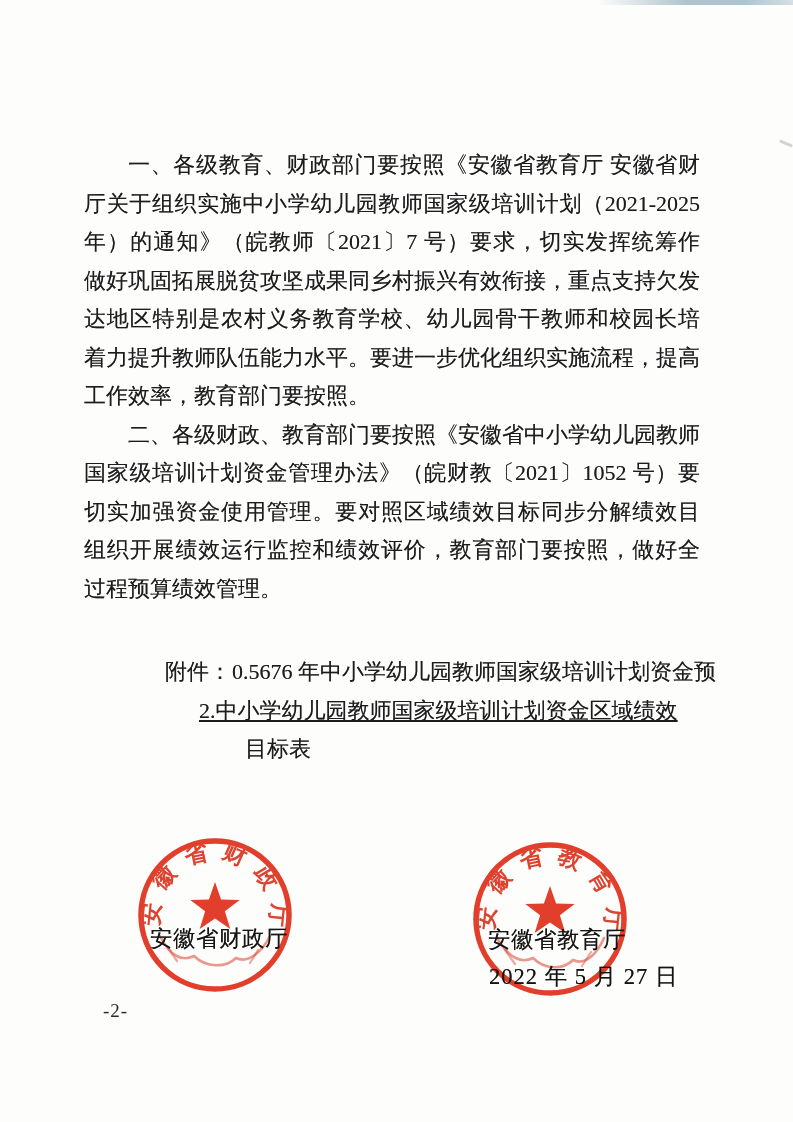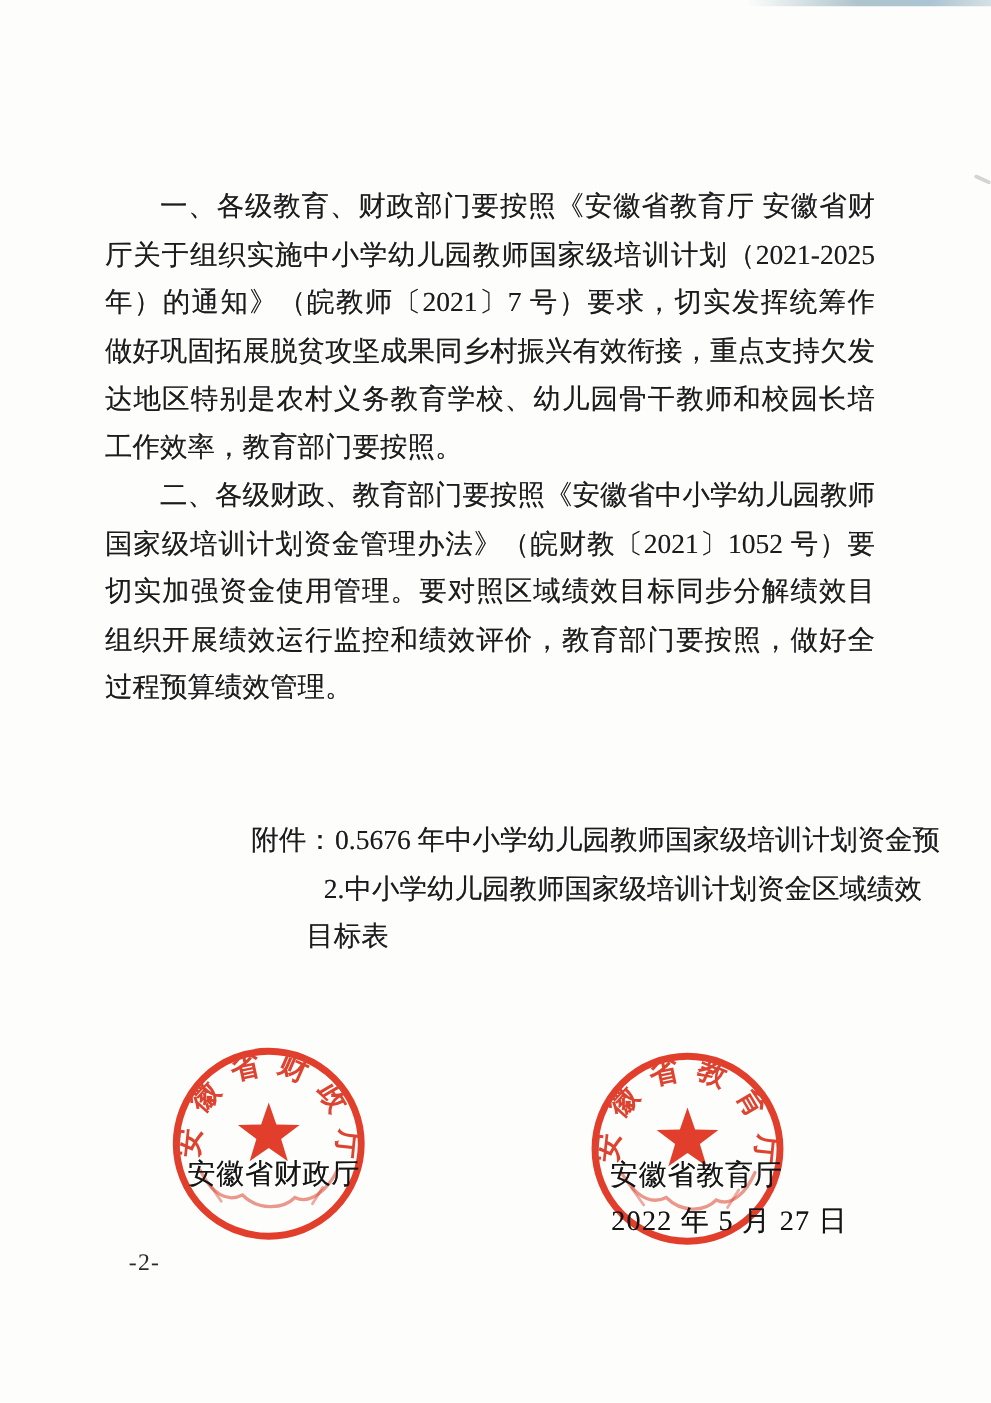--- a/index.html
+++ b/index.html
@@ -35,23 +35,23 @@
   .line { display: block; white-space: nowrap; }
   .fill { text-align: justify; text-align-last: justify; white-space: normal; height: 38.5px; overflow: hidden; }
   .indent { padding-left: 44px; }
   
   .attach {
     position: absolute; left: 165px; top: 653px;
     font-size: 22px; line-height: 38.5px; color: #1c1c1e;
     text-shadow: 0 0 .4px rgba(20,20,20,.55);
   }
   .attach-row { display: flex; }
-  .attach-label { margin-right: 1px; margin-left: 36px; }
+  .attach-label { margin-right: 1px; }
   .cont-short { margin-left: 80px; }
-  .cont-item  { margin-left: 94px; }
+  .cont-item  { margin-left: 34px; text-decoration: underline; }
   
   .sig {
     position: absolute; z-index: 6; font-size: 22.5px; color: #141414;
     letter-spacing: .5px; text-shadow: 0 0 .4px rgba(10,10,10,.6); white-space: nowrap;
   }
   .sig-finance { left: 150px; top: 923px; }
   .sig-edu     { left: 488px; top: 924px; }
   .sig-date    { left: 489px; top: 961px; letter-spacing: 1px; }
   .page-num {
     position: absolute; left: 103px; top: 1000px;
@@ -81,20 +81,21 @@
   <div class="scan-strip"></div>
   <div class="edge-mark"></div>
 
   <main class="body-text">
     <p>
       <span class="line fill indent">一、各级教育、财政部门要按照《安徽省教育厅 安徽省财政</span>
       <span class="line fill">厅关于组织实施中小学幼儿园教师国家级培训计划（2021-2025</span>
       <span class="line fill">年）的通知》（皖教师〔2021〕7 号）要求，切实发挥统筹作用，</span>
       <span class="line fill">做好巩固拓展脱贫攻坚成果同乡村振兴有效衔接，重点支持欠发</span>
       <span class="line fill">达地区特别是农村义务教育学校、幼儿园骨干教师和校园长培训，</span>
+      <span class="line fill">着力提升教师队伍能力水平。要进一步优化组织实施流程，提高</span>
       <span class="line">工作效率，教育部门要按照。</span>
     </p>
     <p>
       <span class="line fill indent">二、各级财政、教育部门要按照《安徽省中小学幼儿园教师</span>
       <span class="line fill">国家级培训计划资金管理办法》（皖财教〔2021〕1052 号）要求，</span>
       <span class="line fill">切实加强资金使用管理。要对照区域绩效目标同步分解绩效目标，</span>
       <span class="line fill">组织开展绩效运行监控和绩效评价，教育部门要按照，做好全</span>
       <span class="line">过程预算绩效管理。</span>
     </p>
   </main>

